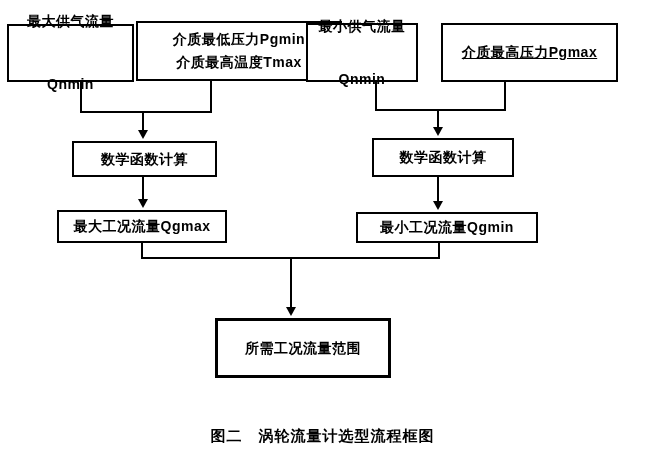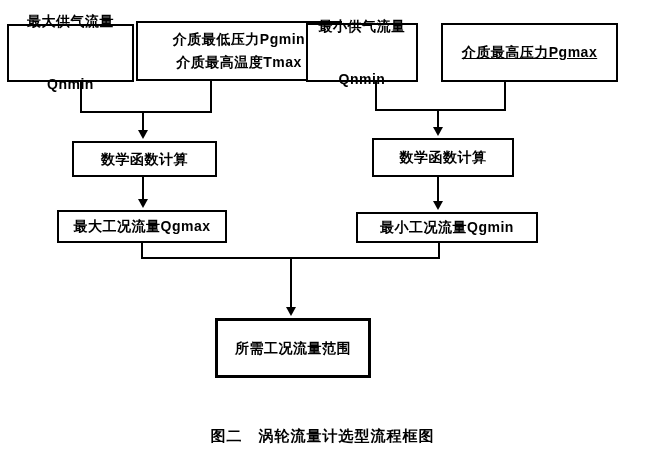--- a/index.html
+++ b/index.html
@@ -53,21 +53,21 @@
   }
   
   #n-qnmax{left:7px;top:24px;width:127px;height:58px;gap:40px;}
   #n-pgmin{left:136px;top:21px;width:206px;height:60px;}
   #n-qnmin{left:306px;top:23px;width:112px;height:59px;gap:30px;}
   #n-pgmax{left:441px;top:23px;width:177px;height:59px;text-decoration:underline;}
   #n-mathl{left:72px;top:141px;width:145px;height:36px;}
   #n-mathr{left:372px;top:138px;width:142px;height:39px;}
   #n-qgmax{left:57px;top:210px;width:170px;height:33px;}
   #n-qgmin{left:356px;top:212px;width:182px;height:31px;}
-  #n-result{left:215px;top:318px;width:156px;height:60px;line-height:26px;}
+  #n-result{left:215px;top:318px;width:176px;height:60px;line-height:26px;}
 </style>
 </head>
 <body>
 
 <div class="stage">
 
   <div class="box" id="n-qnmax">
     <div>最大供气流量</div>
     <div>Qnmin</div>
   </div>

